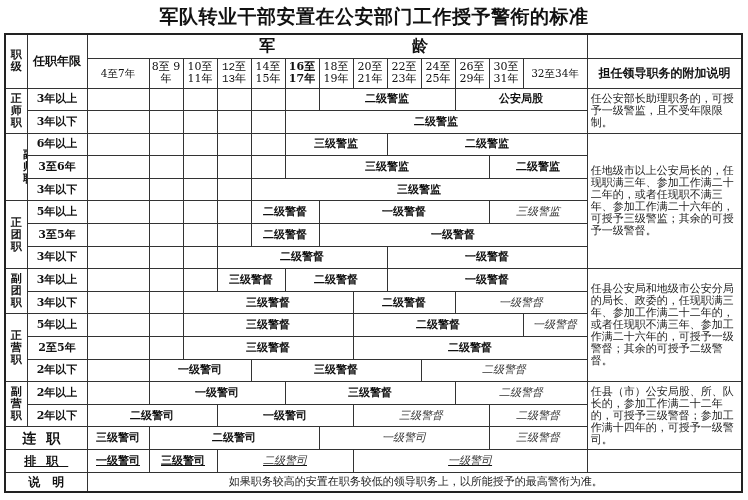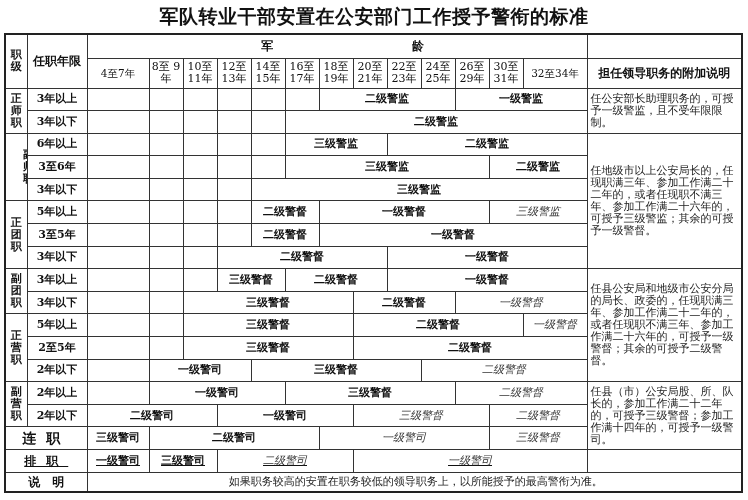--- a/index.html
+++ b/index.html
@@ -38,36 +38,36 @@
     <col style="width:34px">
       <col style="width:34px">
       <col style="width:34px">
     <col style="width:64px">
     <col style="width:155px">
   </colgroup>
   <tbody id="tbody">
     <tr style="height:24px">
       <td rowspan="2" class="rank-cell">职级</td>
       <td rowspan="2" class="rank-cell" style="font-size:12px">任职年限</td>
-      <td colspan="13" class="hdr" style="font-size:12px">
+      <td colspan="13" class="hdr" style="font-size:16px">
         <span style="display:inline-block;width:50%;text-align:center;padding-left:30px">军</span><span style="display:inline-block;width:30%;text-align:left;padding-left:20px">龄</span>
       </td>
       <td></td>
     </tr>
     <tr style="height:30px" id="age-row">
       <td class="age" style="white-space: pre-line; font-size: 10.5px;">4至7年</td>
         <td class="age" style="white-space: pre-line;">8至
 9年</td>
         <td class="age" style="white-space: pre-line;">10至
 11年</td>
-        <td class="age" style="white-space: pre-line;">12至
+        <td class="age" style="white-space: pre-line; font-family: Liberation Mono, monospace;">12至
 13年</td>
         <td class="age" style="white-space: pre-line;">14至
 15年</td>
-        <td class="age" style="white-space: pre-line;">16至
+        <td class="age" style="white-space: pre-line; font-weight: bold;">16至
 17年</td>
         <td class="age" style="white-space: pre-line;">18至
 19年</td>
         <td class="age" style="white-space: pre-line;">20至
 21年</td>
         <td class="age" style="white-space: pre-line;">22至
 23年</td>
         <td class="age" style="white-space: pre-line;">24至
 25年</td>
         <td class="age" style="white-space: pre-line;">26至
@@ -82,21 +82,21 @@
 师
 职</td>
         <td class="tenure">3年以上</td>
         <td colspan="1"></td>
         <td colspan="1"></td>
         <td colspan="1"></td>
         <td colspan="1"></td>
         <td colspan="1"></td>
         <td colspan="1"></td>
         <td colspan="4" class="badge">二级警监</td>
-        <td colspan="3" class="badge">一级警监</td>
+        <td colspan="3" class="badge">公安局股</td>
         <td rowspan="2" class="note">任公安部长助理职务的，可授予一级警监，且不受年限限制。</td>
       </tr>
       <tr style="height: 22.6px;">
         <td class="tenure">3年以下</td>
         <td colspan="1"></td>
         <td colspan="1"></td>
         <td colspan="1"></td>
         <td colspan="1"></td>
         <td colspan="1"></td>
         <td colspan="8" class="badge">二级警监</td>

